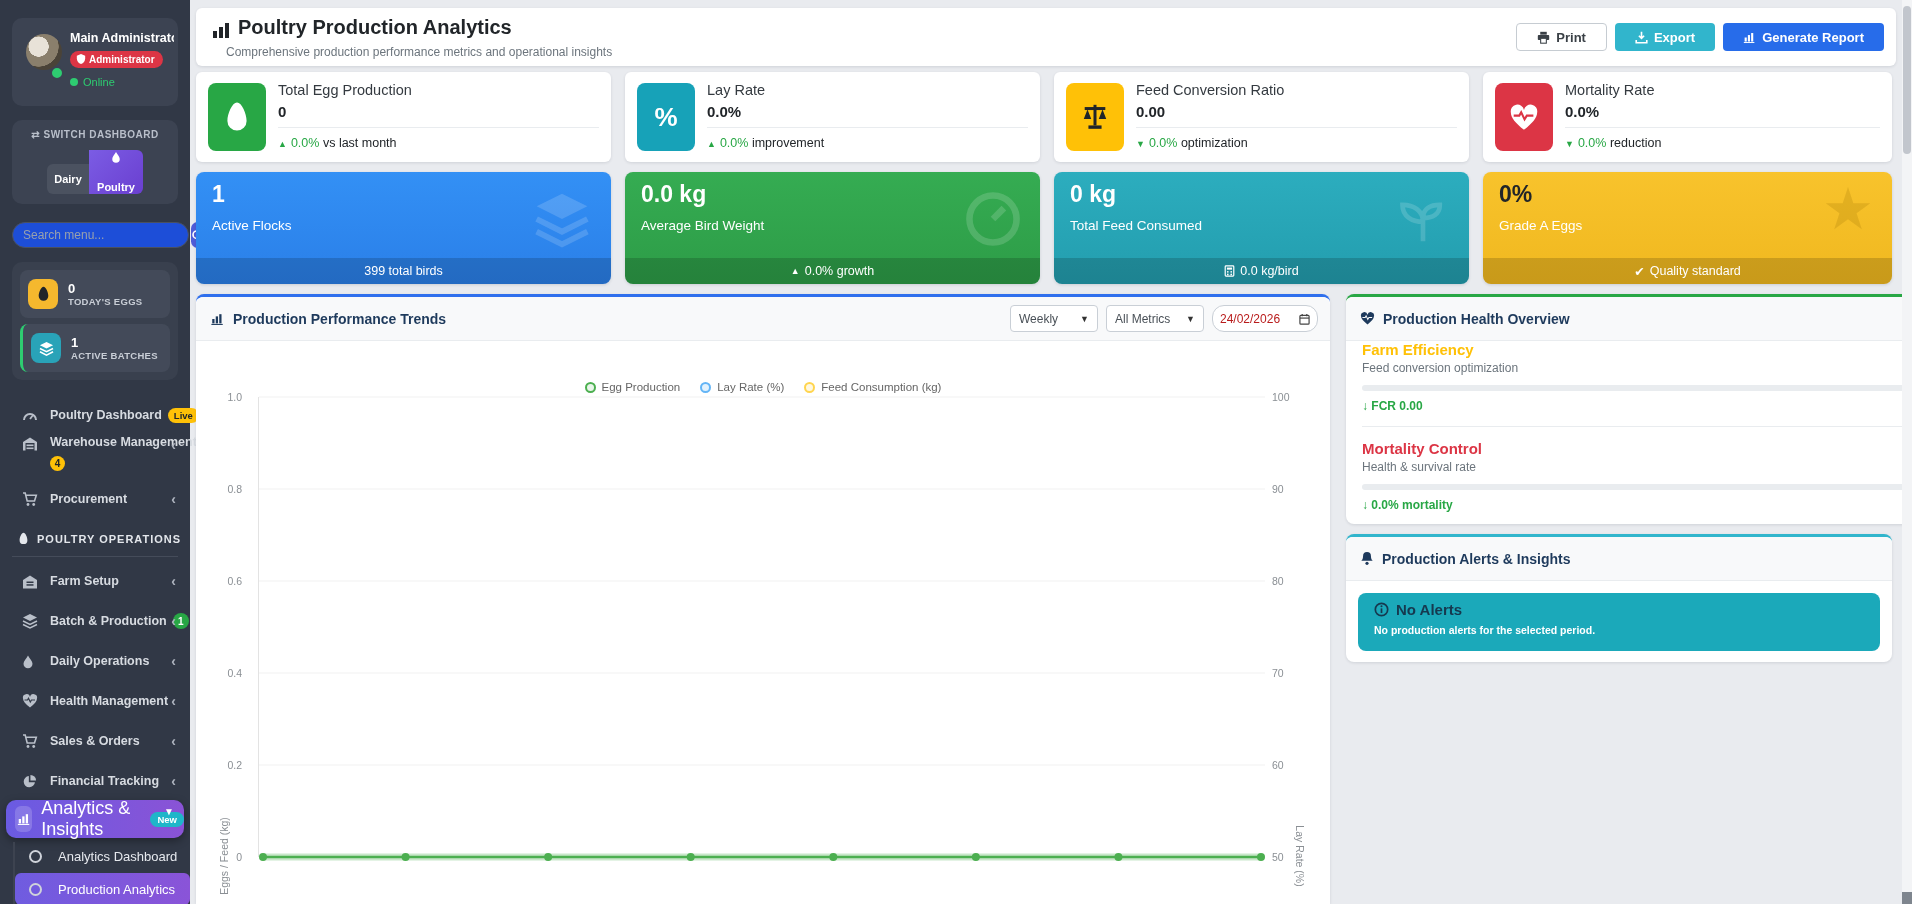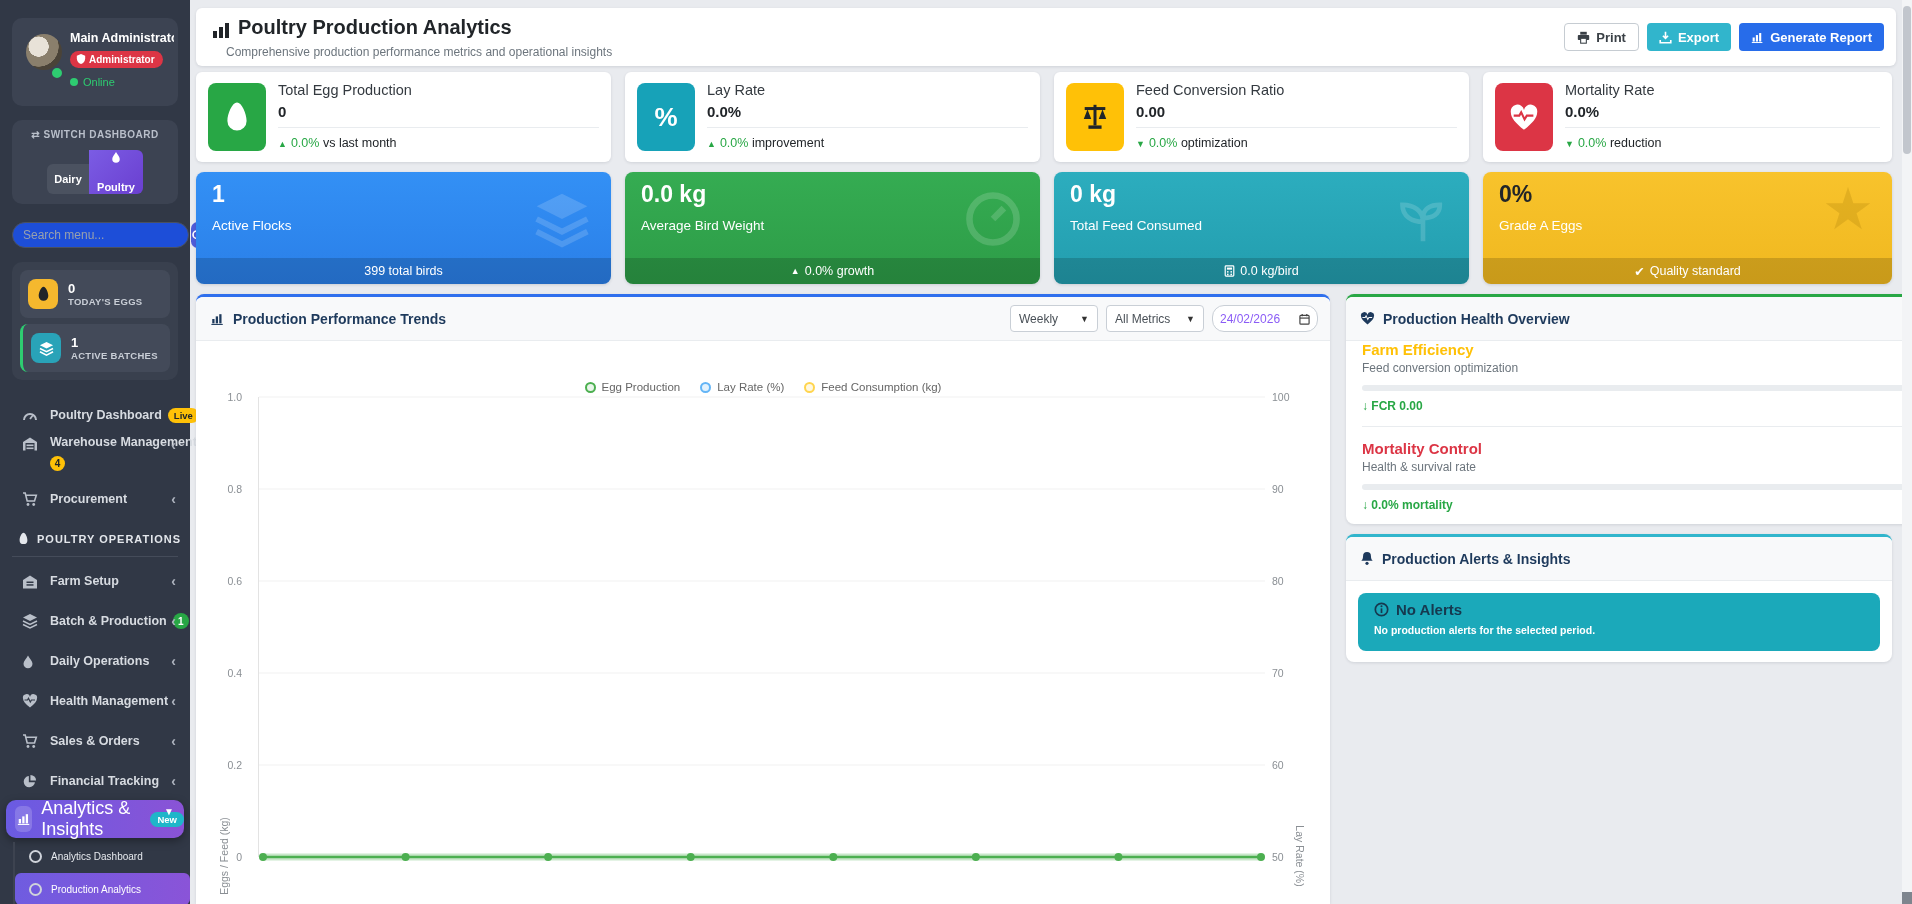--- a/index.html
+++ b/index.html
@@ -62,35 +62,35 @@
   #active-item { position:absolute; left:6px; top:800px; width:178px; height:38px; border-radius:10px;
               background:linear-gradient(90deg,#6a5be2,#8a53d6); display:flex; align-items:center;
               box-shadow:0 3px 8px rgba(0,0,0,.35); }
   #active-item .ibox { width:26px; height:26px; margin-left:9px; background:rgba(255,255,255,.18); border-radius:6px;
               display:flex; align-items:center; justify-content:center; color:#fff; }
   #active-item .lbl { color:#fff; font-size:18px; font-weight:normal; margin-left:9px; }
   .badge-new { background:#1fb6c9; color:#fff; font-size:9.5px; font-weight:bold; padding:2px 7px; border-radius:8px; margin-left:6px; }
   #active-item .caret { position:absolute; right:10px; top:6px; color:#fff; font-size:10px; }
 
   #submenu { position:absolute; left:13px; top:842px; width:177px; border-left:2px solid #3d4350; }
-  .sub-item { height:28px; display:flex; align-items:center; gap:9px; padding-left:14px; color:#e6e9ee; font-size:10px; }
+  .sub-item { height:28px; display:flex; align-items:center; gap:16px; padding-left:14px; color:#e6e9ee; font-size:13px; }
   .sub-circle { width:13px; height:13px; border:2px solid #cfd3da; border-radius:50%; flex:none; }
   .sub-item.active { height:32px; margin-top:3px; background:linear-gradient(90deg,#6f5ce0,#8a54d8); border-radius:6px; color:#fff; }
 
   
   #main { position:absolute; left:190px; top:0; width:1712px; height:904px; }
   .card { background:#fff; border-radius:6px; box-shadow:0 1px 3px rgba(30,40,60,.12); }
 
   #page-header { position:absolute; left:6px; top:8px; width:1700px; height:58px; }
   #page-title { position:absolute; left:42px; top:8px; font-size:20px; font-weight:bold; color:#212529; }
   #page-sub { position:absolute; left:30px; top:37px; font-size:12px; color:#6c757d; }
   .hdr-ico { position:absolute; left:16px; top:13px; color:#212529; }
   #hdr-btns { position:absolute; right:12px; top:15px; display:flex; gap:8px; }
   .btn { height:28px; border-radius:4px; font-size:13px; font-weight:bold; display:inline-flex; align-items:center;
-         gap:6px; padding:0 12px; border:none; cursor:pointer; }
+         gap:6px; padding:0 20px; border:none; cursor:pointer; }
   .btn-print { background:#fff; border:1px solid #c6ccd2; color:#3a4046; }
   .btn-export { background:#31b5cc; color:#fff; }
   .btn-report { background:#276cea; color:#fff; }
 
   .kpi { position:absolute; top:72px; height:90px; width:415px; padding:10px 12px 10px 82px; }
   .kpi-ico { position:absolute; left:12px; top:11px; width:58px; height:68px; border-radius:8px;
              display:flex; align-items:center; justify-content:center; color:#fff; }
   .kpi-t { font-size:14.5px; color:#343a40; }
   .kpi-v { font-size:15px; font-weight:bold; color:#212529; margin-top:5px; }
   .kpi-hr { border-top:1px solid #e9ecef; margin-top:7px; }
@@ -113,21 +113,21 @@
   .panel-hdr { position:absolute; left:0; right:0; top:0; height:44px; background:#f8f9fa; border-bottom:1px solid #e9ecef;
             display:flex; align-items:center; padding:0 14px; border-radius:8px 8px 0 0; }
   .panel-title { font-size:14px; font-weight:bold; color:#1e3a5c; display:flex; align-items:center; gap:8px; }
   #chart-controls { position:absolute; right:12px; top:8px; display:flex; gap:8px; }
   .sel { width:88px; height:27px; border:1px solid #c9cfd6; border-radius:4px; background:#fff; font-size:12px;
          color:#495057; display:flex; align-items:center; justify-content:space-between; padding:0 8px; cursor:pointer; }
   .sel.wide { width:98px; }
   .sel .v { white-space:nowrap; }
   .sel .car { font-size:9px; color:#333; }
   #date-input { width:106px; height:27px; border:1px solid #c9cfd6; border-radius:12px; background:#fff; font-size:12px;
-         color:#8b5cf6; display:flex; align-items:center; justify-content:space-between; padding:0 7px; }
+         color:#b91c1c; display:flex; align-items:center; justify-content:space-between; padding:0 7px; }
 
   #legend { position:absolute; left:0; right:0; top:84px; display:flex; justify-content:center; gap:20px; }
   .leg-item { display:flex; align-items:center; gap:6px; font-size:11.5px; color:#666; }
   .ring { width:11px; height:11px; border-radius:50%; border:2px solid; }
 
   #plot-wrap { position:absolute; left:62px; top:100px; width:1006px; height:460px; border-left:1px solid #e3e3e3; }
   .ticks { position:absolute; top:100px; height:460px; }
   .ticks span { position:absolute; font-size:10.5px; color:#8a8f94; transform:translateY(-50%); white-space:nowrap; }
   #ticks-l { left:0; width:54px; } #ticks-l span { right:8px; }
   #ticks-r { left:1076px; width:40px; } #ticks-r span { left:0; }

